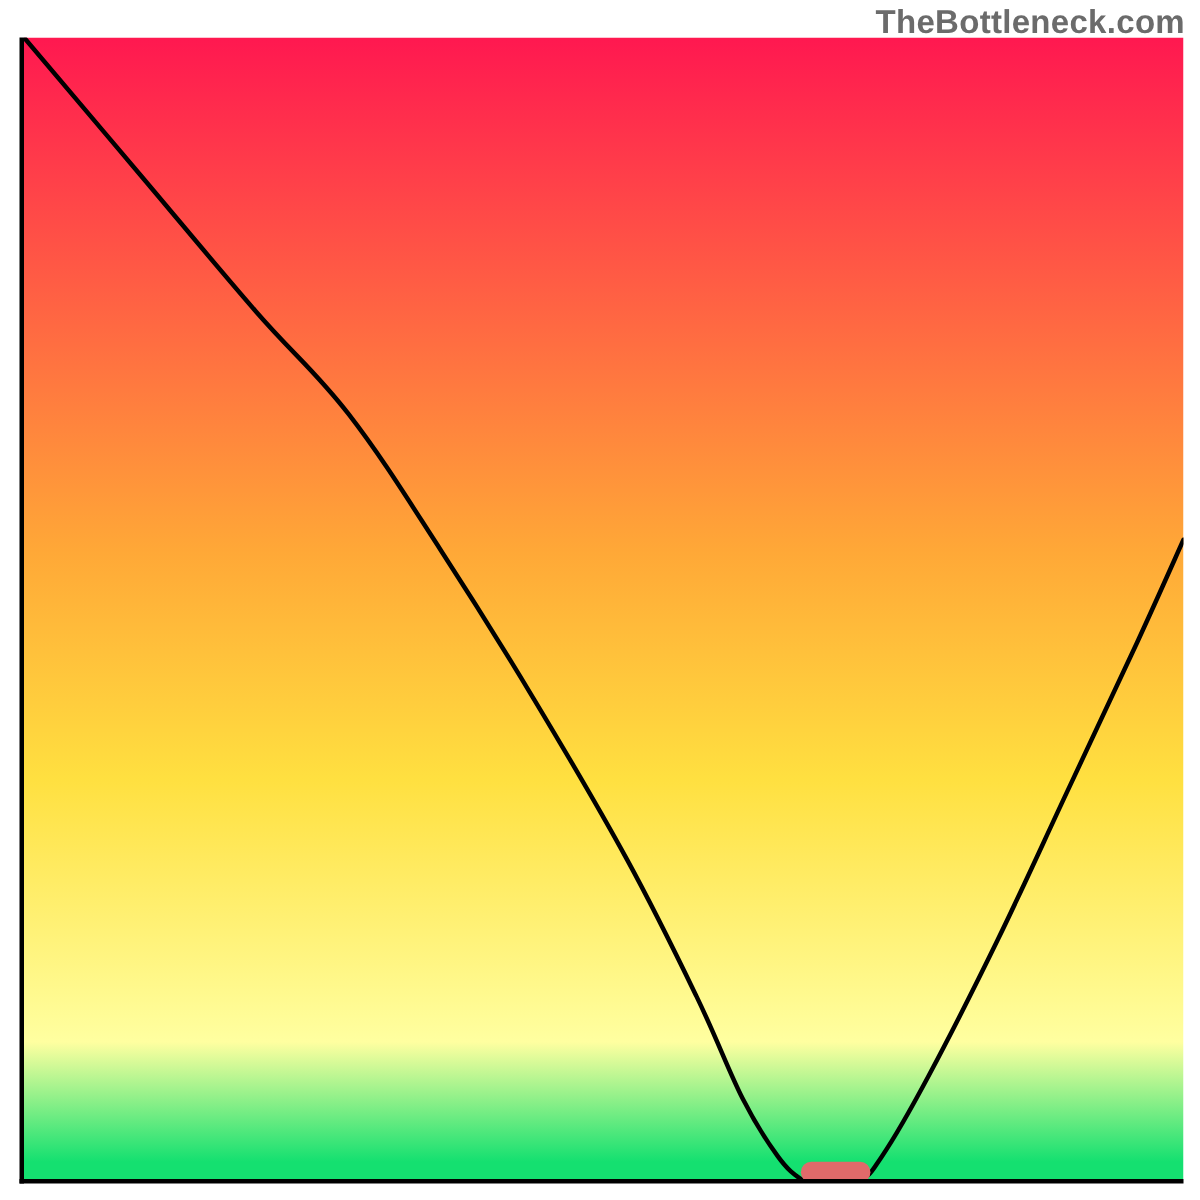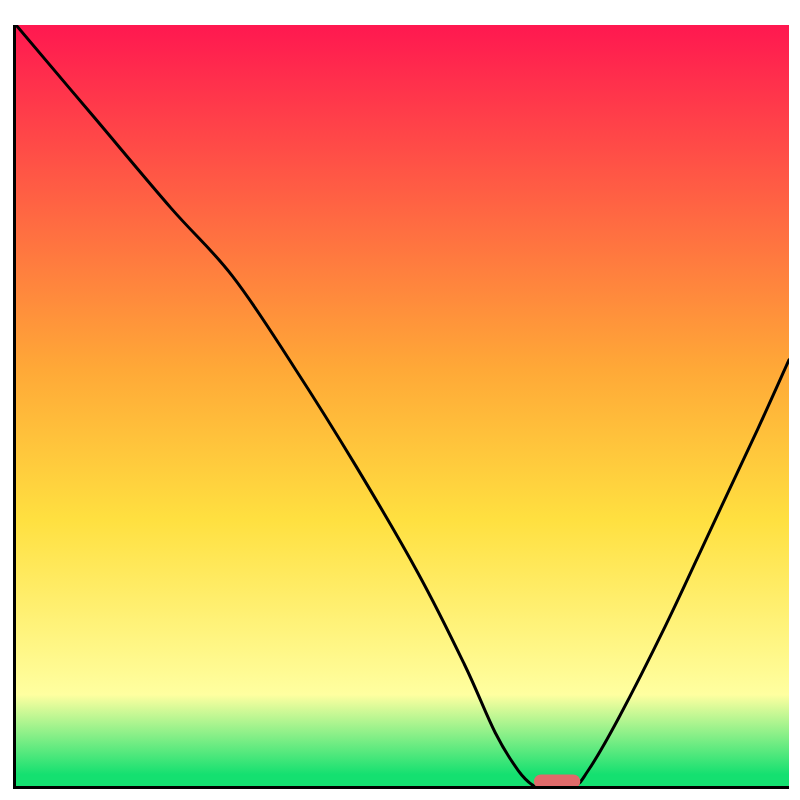--- a/index.html
+++ b/index.html
@@ -43,20 +43,21 @@
     top: 0;
     width: 100%;
     height: 100%;
   }
 </style>
 </head>
 <body>
 
 <div class="frame">
 
+  <div class="watermark">TheBottleneck.com</div>
 
   <div class="plot-area">
     <svg class="plot-svg" viewBox="0 0 776 764" preserveAspectRatio="none">
       <defs>
         <linearGradient id="bg-grad" x1="0" y1="0" x2="0" y2="1">
             <stop offset="0%" stop-color="#ff1850"></stop>
             <stop offset="45%" stop-color="#ffa837"></stop>
             <stop offset="65%" stop-color="#ffe040"></stop>
             <stop offset="88%" stop-color="#ffffa0"></stop>
             <stop offset="98.5%" stop-color="#14e070"></stop>

